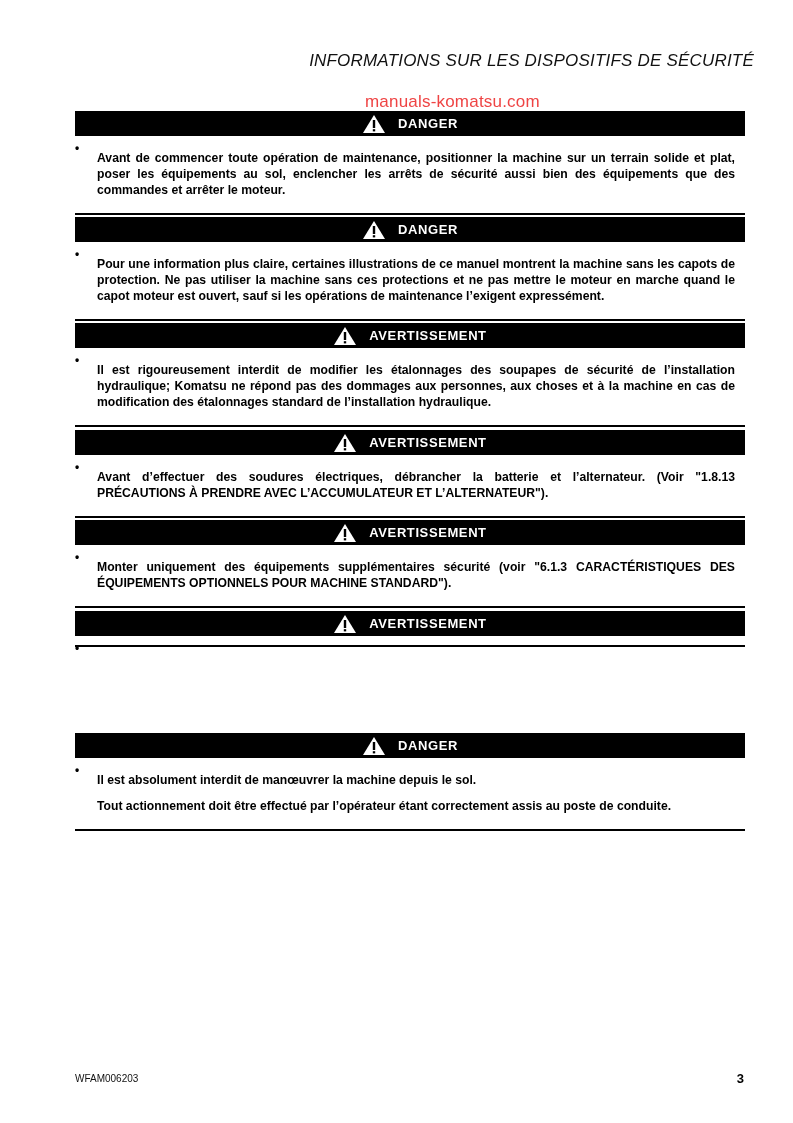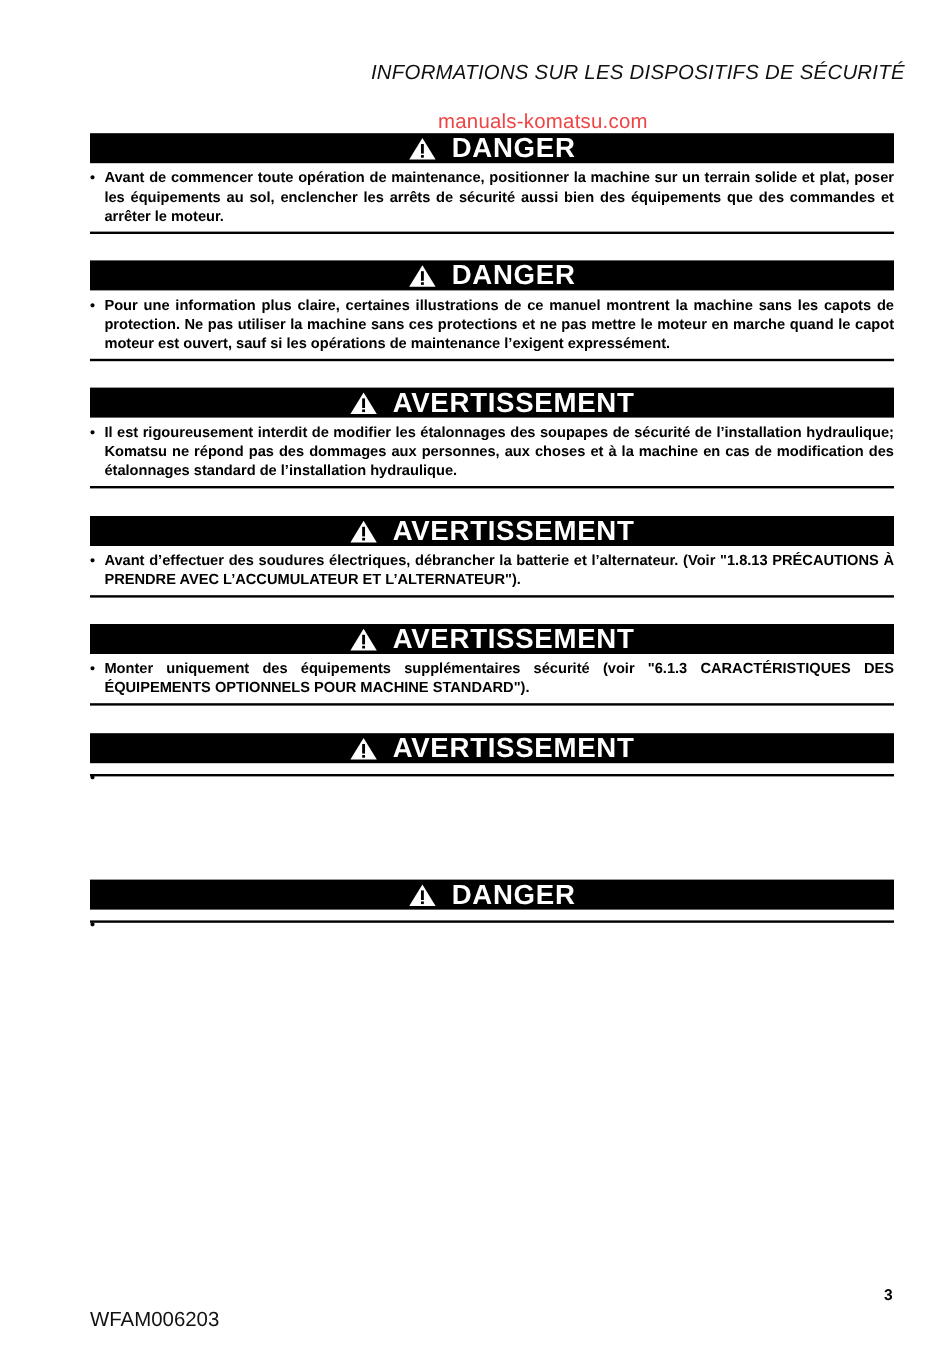--- a/index.html
+++ b/index.html
@@ -7,29 +7,29 @@
          font-family: "Liberation Sans", sans-serif; color: #000; }
   .running-head { position: absolute; top: 51px; right: 39px; font-size: 17px;
                   letter-spacing: 0.2px; color: #111; font-style: italic; }
   .watermark { position: absolute; top: 92px; left: 323px; font-size: 17px;
                color: #ef4444; letter-spacing: 0.2px; z-index: 1; margin-left: 42px; }
   .blocks { position: absolute; left: 75px; width: 670px; top: 111px; }
   .block { position: absolute; left: 0; width: 670px; }
   .banner { height: 25px; background: #000; color: #fff; display: flex;
             align-items: center; justify-content: center; position: relative; z-index: 2; }
   .banner .icon { width: 24px; height: 20px; margin-right: 12px; display: inline-block; }
-  .banner .label { font-weight: bold; font-size: 23px; letter-spacing: 0.6px; text-align: center; }
+  .banner .label { font-weight: bold; font-size: 13px; letter-spacing: 0.6px; text-align: center; }
   .body { padding: 4px 0 5px 12px; position: relative; font-size: 12.2px;
           line-height: 16px; font-weight: bold; text-align: justify;
           font-family: "Liberation Sans Narrow", "Liberation Sans", sans-serif;
           transform-origin: left top; }
   .body .bullet { position: absolute; left: 0; top: 4px; font-size: 12px; }
-  .body p { margin: 0; }
+  .body p { margin: 10px; }
   .rule { height: 2px; background: #000; }
-  .footer-code { position: absolute; left: 75px; top: 1073px; font-size: 17px; color: #111; margin-top: 17px; }
+  .footer-code { position: absolute; left: 75px; top: 1073px; font-size: 10px; color: #111; }
   .page-num { position: absolute; right: 49px; top: 1071px; font-size: 13px; font-weight: bold; }
 </style>
 </head>
 <body>
 
 <div class="running-head">INFORMATIONS SUR LES DISPOSITIFS DE SÉCURITÉ</div>
 <div class="watermark">manuals-komatsu.com</div>
 
 <div class="blocks">
 
@@ -132,19 +132,21 @@
     <div class="banner">
       <svg class="icon" viewBox="0 0 24 20">
           <polygon points="12,1 23,19 1,19" fill="#fff"></polygon>
           <rect x="10.8" y="6" width="2.4" height="8" fill="#000"></rect>
           <rect x="10.8" y="15.2" width="2.4" height="2.2" fill="#000"></rect>
         </svg>
       <span class="label">DANGER</span>
     </div>
     <div class="body">
       <span class="bullet">•</span>
+      <p>Il est absolument interdit de manœuvrer la machine depuis le sol.</p>
+      <p>Tout actionnement doit être effectué par l’opérateur étant correctement assis au poste de conduite.</p>
     </div>
     <div class="rule"></div>
   </div>
 </div>
 
 <div class="footer-code">WFAM006203</div>
 <div class="page-num">3</div>
 
 </body></html>

